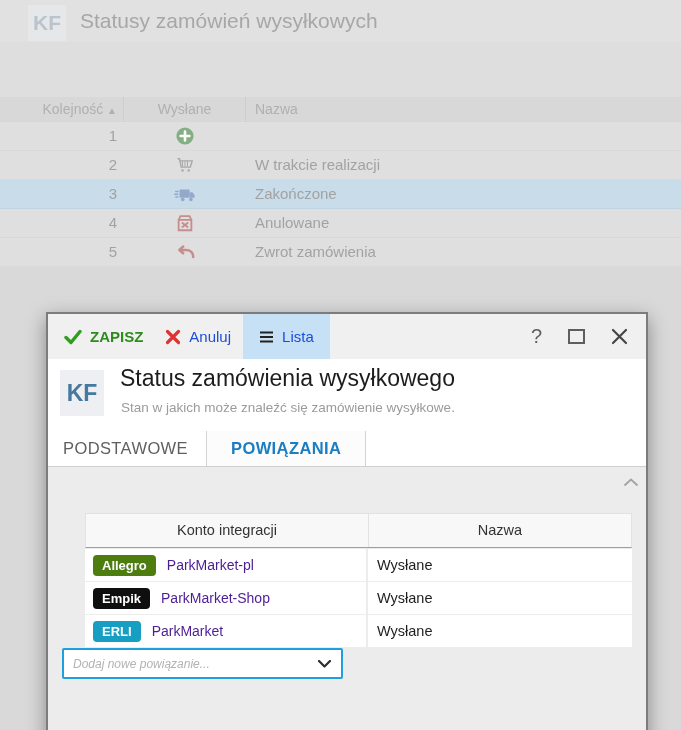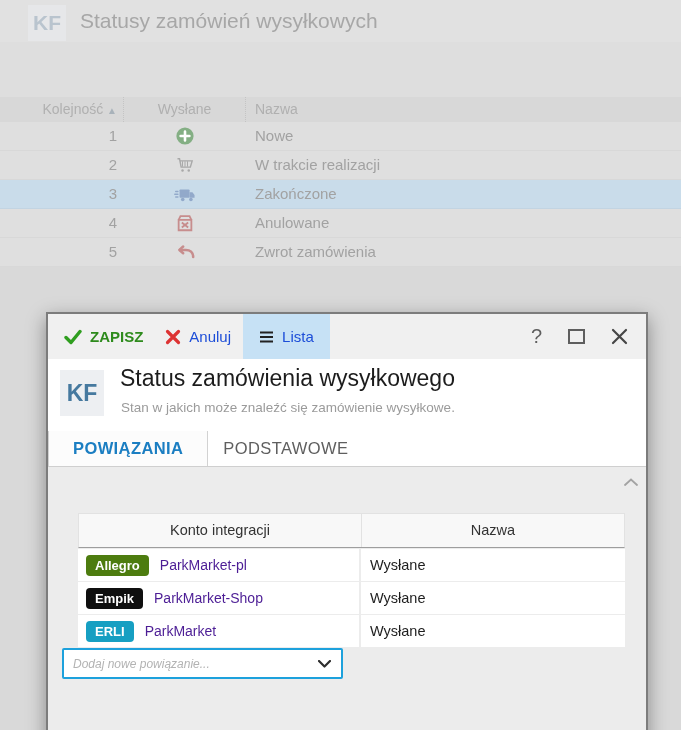--- a/index.html
+++ b/index.html
@@ -54,21 +54,21 @@
   .tabs { position:absolute; top:117px; left:0; right:0; height:36px; background:#ffffff;
           border-bottom:1px solid #cfcfcf; display:flex; }
   .tab { padding:0 18px 0 15px; line-height:35px; font-size:16.5px; color:#5f5f5f; letter-spacing:0.4px; cursor:pointer; }
   .tab.active { color:#1b7ec2; font-weight:bold; background:#fcfcfc; padding:0 24px;
                 border-left:1px solid #d2d2d2; border-right:1px solid #d2d2d2; }
 
   .content { position:absolute; top:153px; left:0; right:0; bottom:0; background:#ececec; }
   .scroll-up   { position:absolute; right:8px; top:5px; cursor:pointer; }
   .scroll-down { position:absolute; right:8px; bottom:5px; cursor:pointer; }
 
-  .itable { position:absolute; left:14px; top:46px; width:563px;padding-left:16px; }
+  .itable { position:absolute; left:21px; top:46px; width:563px;padding-left:16px; }
   .ithead { height:35px; background:#f8f8f8; border:1px solid #e2e2e2; border-bottom:1px solid #9e9e9e;
             display:flex; font-size:14.5px; color:#333; }
   .ith { line-height:33px; text-align:center; }
   .ith-left  { width:283px; border-right:1px solid #e2e2e2; }
   .ith-right { flex:1; }
   .irow { height:32px; background:#ffffff; display:flex; margin-top:1px; cursor:pointer; }
   .icell-left { width:283px; display:flex; align-items:center; padding-left:8px; border-right:2px solid #ececec; }
   .icell-right { flex:1; display:flex; align-items:center; padding-left:9px; font-size:14.5px; color:#1f1f1f; }
   .badge { color:#ffffff; font-weight:bold; font-size:13px; padding:3px 9px; border-radius:4px; }
   .acct { color:#4c1d95; font-size:14px; margin-left:11px; }
@@ -101,21 +101,20 @@
   </div>
 
   <div class="bg-row" style="top:122px">
     <div class="c-order">1</div>
     <div class="c-shape">
       <svg width="20" height="20" viewBox="0 0 20 20">
           <circle cx="10" cy="10" r="8.6" fill="#84af84"></circle>
           <path d="M10 5.6v8.8M5.6 10h8.8" stroke="#ffffff" stroke-width="2.6" stroke-linecap="round"></path>
         </svg>
     </div>
-    <div class="c-name">Nowe</div>
   </div>
 
   <div class="bg-row" style="top:151px">
     <div class="c-order">2</div>
     <div class="c-shape">
       <svg width="20" height="20" viewBox="0 0 24 24" fill="none" stroke="#a9a9a9" stroke-width="1.7">
           <path d="M3 4.5h2.4l2 10h11l2.2-7.5H6"></path>
           <path d="M9 7.5v6.5M12 7.5v6.5M15 7.5v6.5" stroke-width="1.2"></path>
           <circle cx="9" cy="18.5" r="1.5" fill="#a9a9a9" stroke="none"></circle>
           <circle cx="16.5" cy="18.5" r="1.5" fill="#a9a9a9" stroke="none"></circle>
@@ -197,22 +196,22 @@
       </div>
     </div>
 
     <div class="mhead">
       <div class="mlogo">KF</div>
       <div class="mtitle">Status zamówienia wysyłkowego</div>
       <div class="msub">Stan w jakich może znaleźć się zamówienie wysyłkowe.</div>
     </div>
 
     <div class="tabs">
+      <div class="tab">PODSTAWOWE</div>
       <div class="tab active">POWIĄZANIA</div>
-      <div class="tab">PODSTAWOWE</div>
     </div>
 
     <div class="content">
       <div class="scroll-up">
         <svg width="14" height="8" viewBox="0 0 14 8">
             <path d="M1 7l6-5.5L13 7" stroke="#a3a3a3" stroke-width="1.8" fill="none" stroke-linecap="round"></path>
           </svg>
       </div>
       <div class="scroll-down">
         <svg width="14" height="8" viewBox="0 0 14 8">

